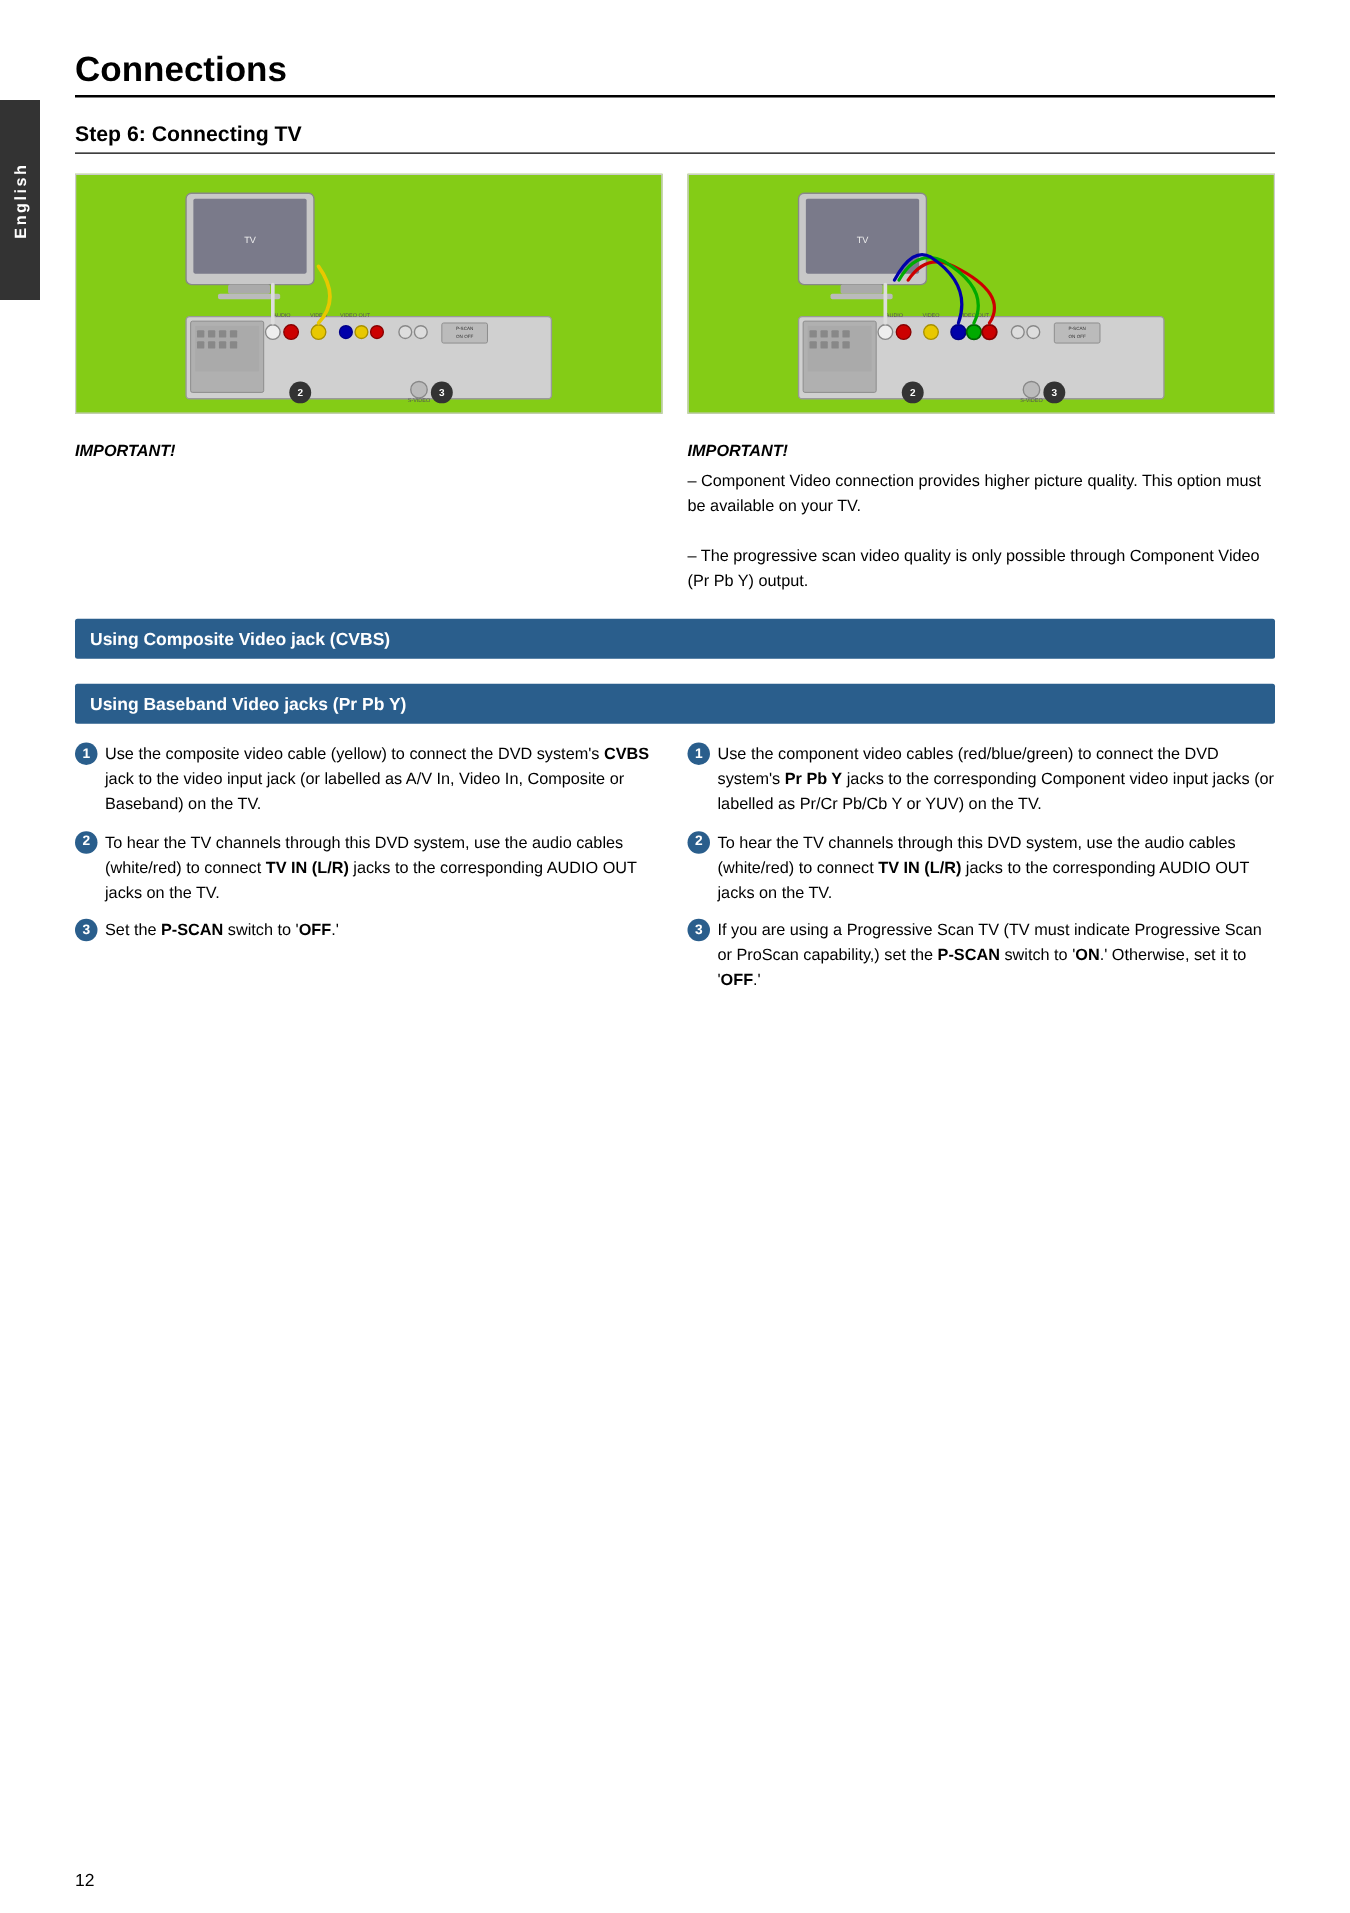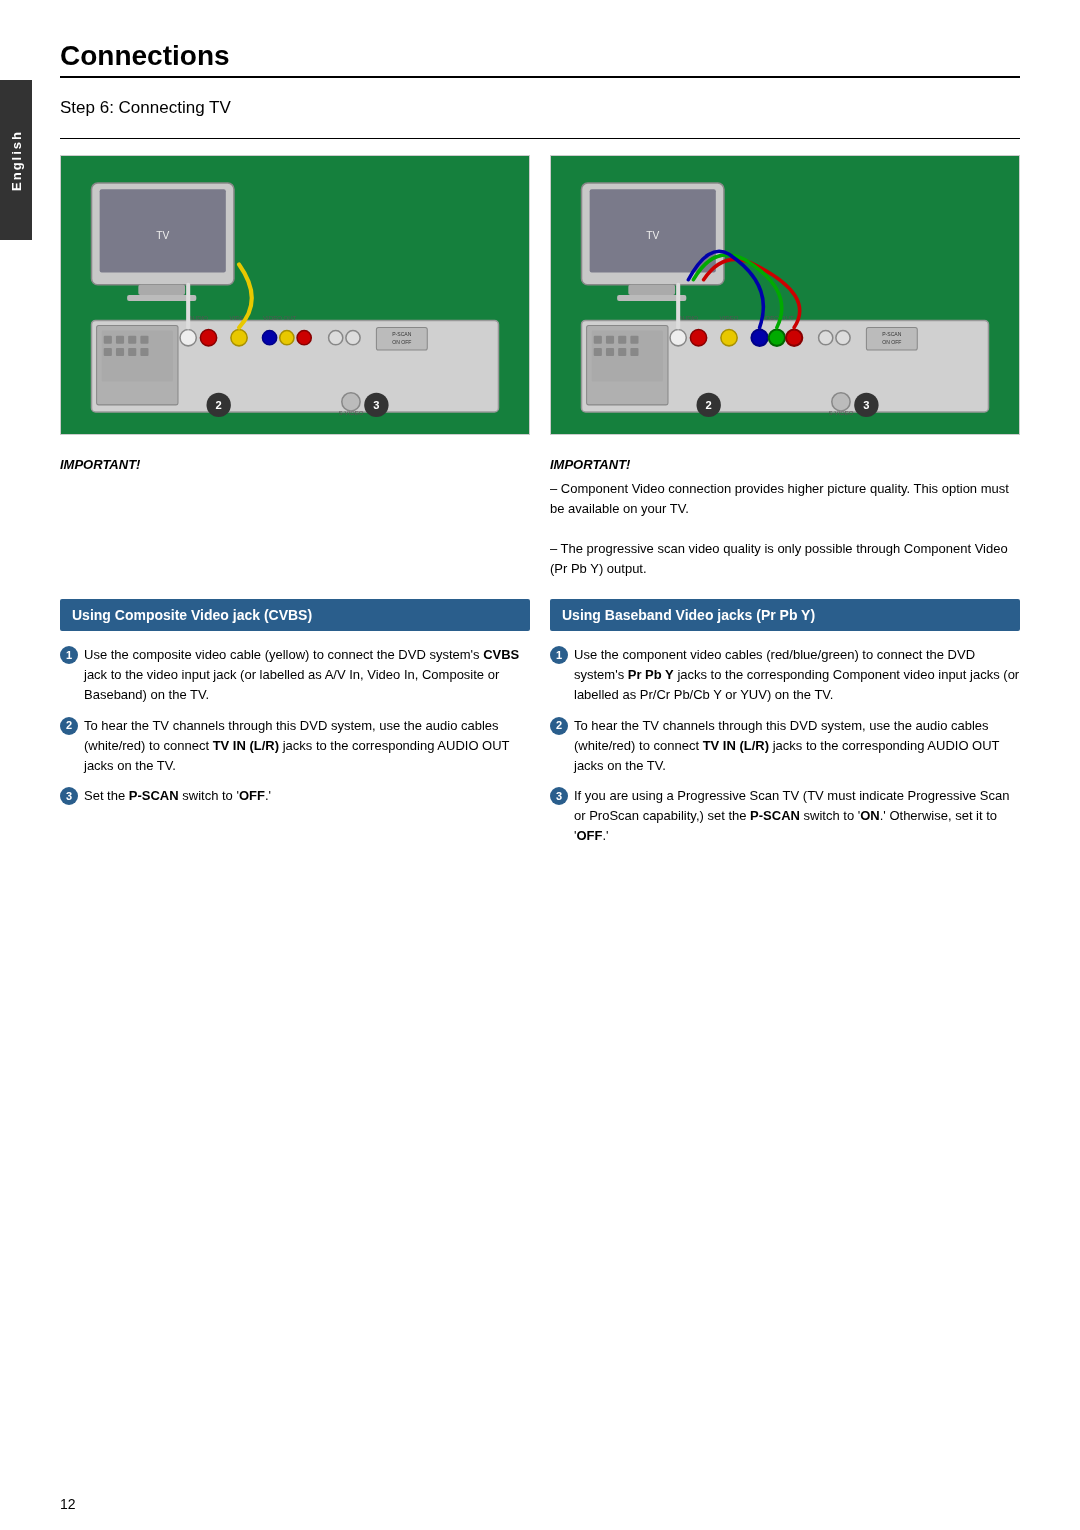--- a/index.html
+++ b/index.html
@@ -39,37 +39,37 @@
       font-size: 28px;
       font-weight: bold;
       border-bottom: 2px solid #000;
       padding-bottom: 4px;
       margin-bottom: 20px;
     }
 
     
     .step-heading {
       font-size: 17px;
-      font-weight: normal;
+      font-weight: bold;
       margin-bottom: 16px;
       border-bottom: 1px solid #000;
-      padding-bottom: 20px;
+      padding-bottom: 4px;
     }
 
     
     .diagram-row {
       display: flex;
       gap: 20px;
       margin-bottom: 20px;
     }
     .diagram-box {
       flex: 1;
-      background: #15803d;
+      background: #84cc16;
       border: 1px solid #ccc;
-      height: 280px;
+      height: 192px;
       position: relative;
       overflow: hidden;
     }
 
     
     .important-row {
       display: flex;
       gap: 20px;
       margin-bottom: 20px;
     }
@@ -88,20 +88,21 @@
       font-size: 13px;
       line-height: 1.55;
     }
     .important-text u { text-decoration: underline; }
 
     
     .section-header-row {
       display: flex;
       gap: 20px;
       margin-bottom: 14px;
+      flex-direction: column;
     }
     .section-header {
       flex: 1;
       background: #2a5e8c;
       color: #fff;
       font-size: 14px;
       font-weight: bold;
       padding: 8px 12px;
       border-radius: 2px;
     }

